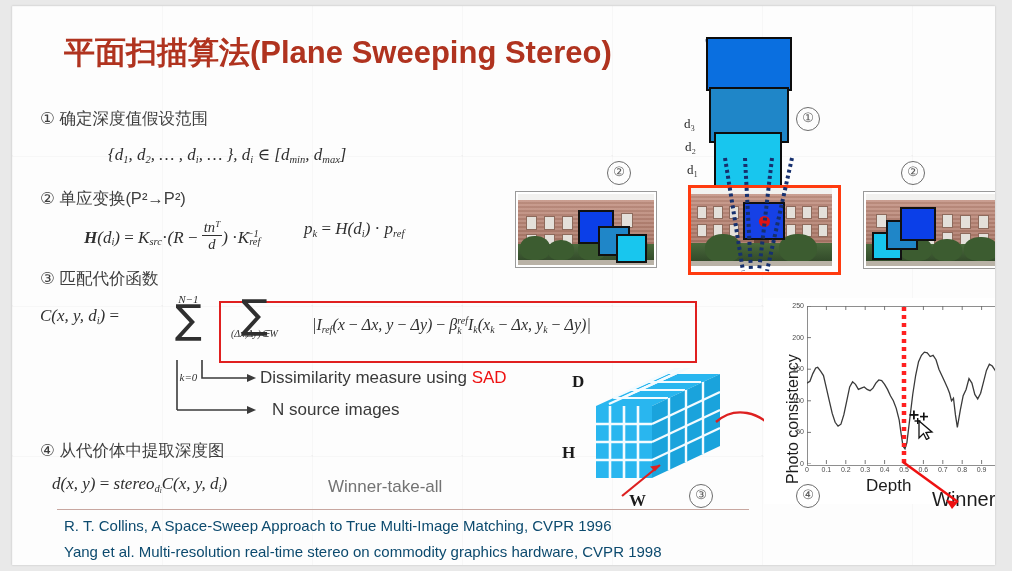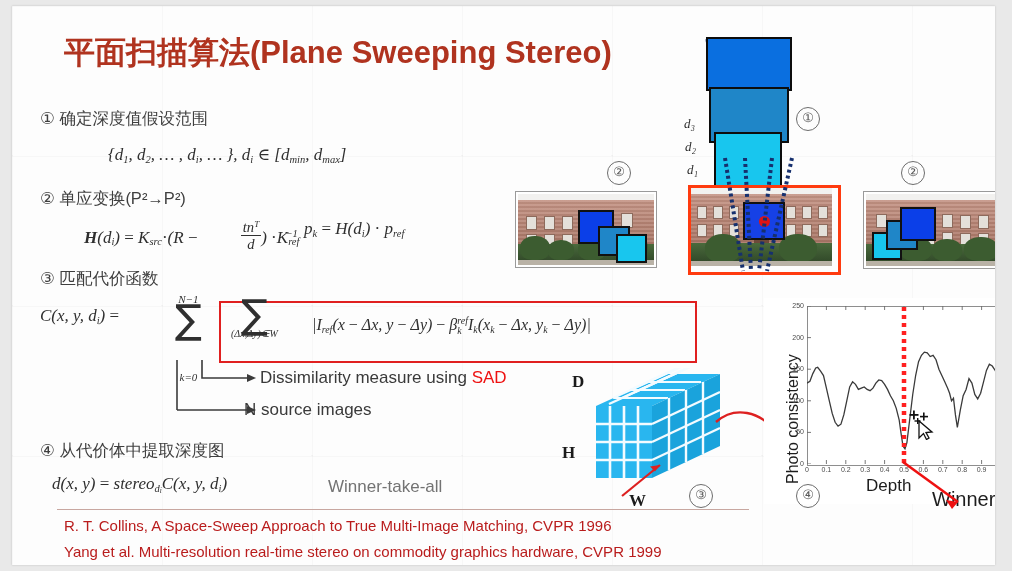--- a/index.html
+++ b/index.html
@@ -34,39 +34,39 @@
   .step{
     position:absolute;font-size:16.5px;color:#3f3f3f;white-space:nowrap;
   }
   .formula{
     position:absolute;font-family:"Liberation Serif","DejaVu Serif",serif;
     font-style:italic;color:#2f2f2f;white-space:nowrap;
   }
   .sub{font-size:.62em;vertical-align:-.28em;font-style:italic;}
   .sup{font-size:.62em;vertical-align:.5em;font-style:italic;}
   .up{font-style:normal;}
-  .frac{display:inline-block;vertical-align:-.45em;text-align:center;font-size:.86em;margin-left:39px;}
+  .frac{display:inline-block;vertical-align:-.45em;text-align:center;font-size:.86em;}
   .frac .num{display:block;border-bottom:1px solid #2f2f2f;padding:0 2px;line-height:1.1;}
   .frac .den{display:block;line-height:1.15;padding:0 2px;}
   .bigsum{font-size:40px;font-style:normal;font-family:"DejaVu Sans",sans-serif;line-height:.7;}
 
   .redbox{
     position:absolute;border:2px solid #e02020;background:transparent;
   }
   .ann{
     position:absolute;font-size:17px;color:#3a3a3a;white-space:nowrap;
   }
   .ann .sad{color:#ee1111;}
   .wta{position:absolute;font-size:17px;color:#737373;white-space:nowrap;}
 
   .hr{
     position:absolute;height:1px;background:#c8a7a0;
   }
   .ref{
-    position:absolute;font-size:15px;color:#b91c1c;white-space:nowrap;
+    position:absolute;font-size:15px;color:#0c4a6e;white-space:nowrap;
   }
 
   
   .circnum{
     position:absolute;width:22px;height:22px;border-radius:50%;
     border:1.3px solid #6d6d6d;color:#5a5a5a;
     font-size:13px;line-height:20px;text-align:center;
     font-family:"Liberation Serif",serif;
   }
 
@@ -86,21 +86,21 @@
   }
   .photo .bushblob{position:absolute;border-radius:48% 48% 40% 40%;background:#3c5c30;}
   .photo .ground{position:absolute;bottom:0;left:0;right:0;height:7%;background:#b9b2a6;}
   .photo .door{position:absolute;background:#6d4a3a;}
   .photoframe{position:absolute;border:1px solid #9a9a9a;background:#fff;}
 
   .sq{position:absolute;border:2.5px solid #111;}
 
   
   .plane{position:absolute;border:2px solid #0d0d0d;}
-  .dlabel{position:absolute;font-size:13px;color:#2b2b2b;font-family:"Liberation Serif",serif;font-style:italic;}
+  .dlabel{position:absolute;font-size:13px;color:#2b2b2b;font-family:"Liberation Serif",serif;}
 
   
   .cube{position:absolute;}
   .cubelabel{position:absolute;font-weight:bold;font-size:17px;color:#1b1b1b;font-family:"Liberation Serif",serif;}
 
   
   .plotwrap{position:absolute;background:#ffffff;}
   .plotframe{position:absolute;border:1px solid #8e8e8e;background:#fff;}
   .ylab{
     position:absolute;font-size:16px;color:#1d1d1d;
@@ -167,32 +167,32 @@
       <path d="M5,2 L5,52" stroke="#3a3a3a" stroke-width="1.6" fill="none"></path>
       <path d="M30,2 L30,20 L75,20" stroke="#3a3a3a" stroke-width="1.6" fill="none"></path>
       <path d="M5,52 L75,52" stroke="#3a3a3a" stroke-width="1.6" fill="none"></path>
       <path d="M75,20 l0,-4 l9,4 l-9,4 z" fill="#3a3a3a"></path>
       <path d="M75,52 l0,-4 l9,4 l-9,4 z" fill="#3a3a3a"></path>
     </svg>
 
     <div class="ann" style="left:248px;top:362px;">
       <span>Dissimilarity measure using </span><span class="sad">SAD</span>
     </div>
-    <div class="ann" style="left:232px;top:394px;text-align:center;">N source images</div>
+    <div class="ann" style="left:260px;top:394px;text-align:center;">N source images</div>
 
     <div class="step" style="left:28px;top:434px;">④ 从代价体中提取深度图</div>
 
     <div class="formula" style="left:40px;top:468px;font-size:17px;">
       <i>d</i>(<i>x</i>, <i>y</i>) <span class="up">=</span> <i>stereo</i><span class="sub">d<span style="font-size:.7em;vertical-align:-.2em;">i</span></span><i>C</i>(<i>x</i>, <i>y</i>, <i>d</i><span class="sub">i</span>)
     </div>
     <div class="wta" style="left:316px;top:471px;">Winner-take-all</div>
 
     <div class="hr" style="left:45px;top:503px;width:692px;"></div>
     <div class="ref" style="left:52px;top:511px;">R. T. Collins, A Space-Sweep Approach to True Multi-Image Matching, CVPR 1996</div>
-    <div class="ref" style="left:52px;top:537px;">Yang et al. Multi-resolution real-time stereo on commodity graphics hardware, CVPR 1999</div>
+    <div class="ref" style="left:52px;top:537px;">Yang et al. Multi-resolution real-time stereo on commodity graphics hardware, CVPR 1998</div>
 
     <div>
 
       <svg style="position:absolute;left:684px;top:24px;" width="130" height="170">
         <path d="M11,9 L27,144" stroke="#16306e" stroke-width="3" stroke-dasharray="3 3" fill="none"></path>
         <path d="M94,9 L78,144" stroke="#16306e" stroke-width="3" stroke-dasharray="3 3" fill="none"></path>
       </svg>
 
       <div class="plane" style="left:694px;top:31px;width:82px;height:50px;background:#0a6fe0;"></div>
 

